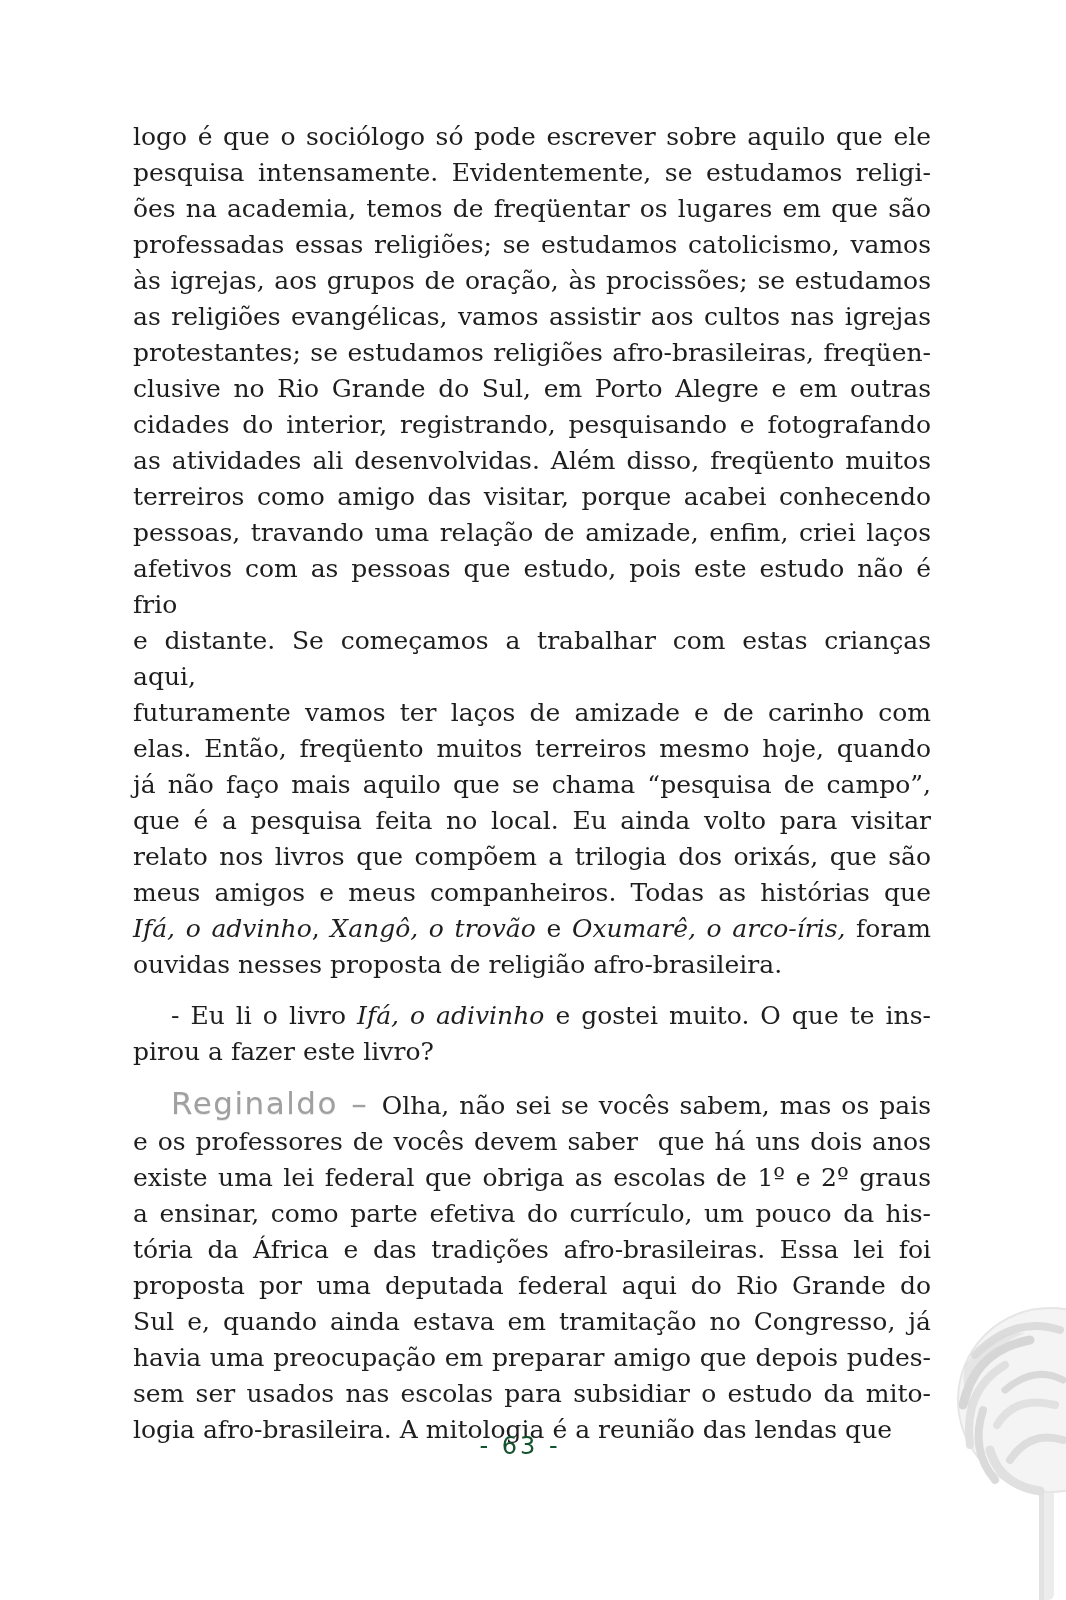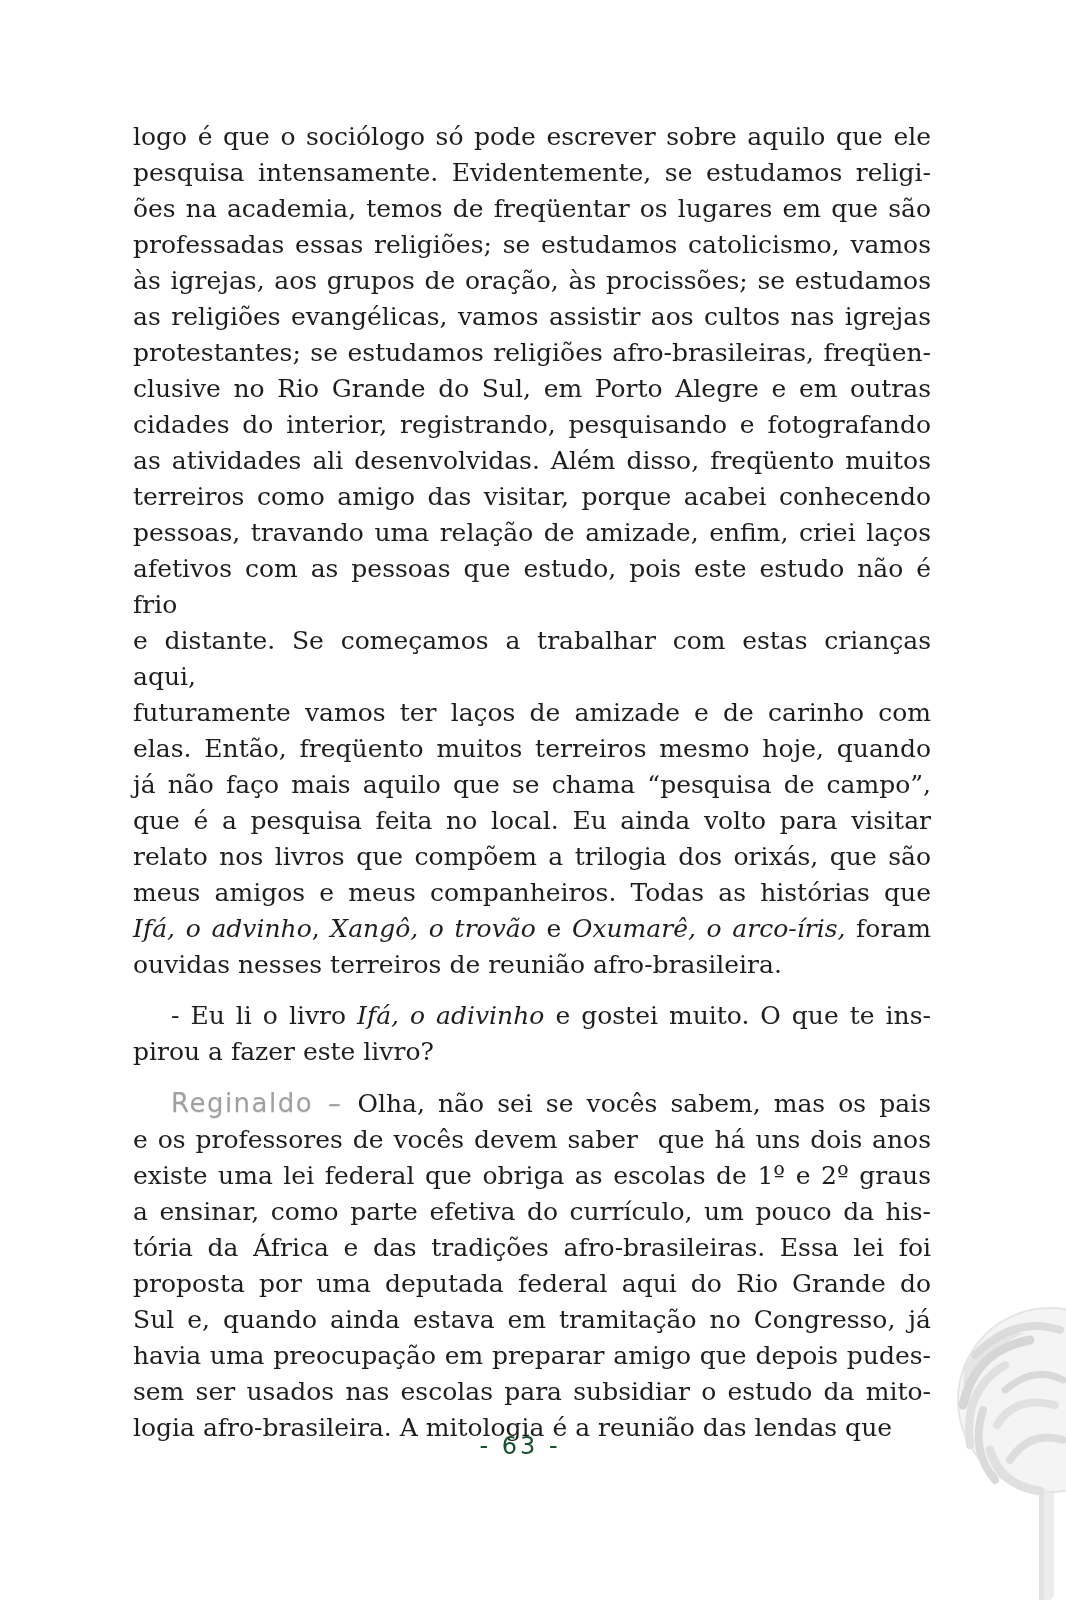--- a/index.html
+++ b/index.html
@@ -29,21 +29,21 @@
     text-align: justify;
     text-align-last: justify;
   }
   .line.end { text-align-last: left; }
   .n { font-style: normal; }
   .i { font-style: italic; }
   .sp {
     font-family: "DejaVu Sans", sans-serif;
     color: #a0a0a0;
     letter-spacing: 1.5px;
-    font-size: 26px;
+    font-size: 31px;
     text-shadow: 0 1px 0 rgba(160,160,160,0.25);
   }
   .page-number {
     position: absolute;
     left: 0;
     right: 26px;
     top: 1432px;
     text-align: center;
     color: #9a9a9a;
     font-family: "DejaVu Sans", sans-serif;
@@ -77,21 +77,21 @@
         <div class="line"><span class="n">pessoas, travando uma relação de amizade, enfim, criei laços</span></div>
         <div class="line"><span class="n">afetivos com as pessoas que estudo, pois este estudo não é frio</span></div>
         <div class="line"><span class="n">e distante. Se começamos a trabalhar com estas crianças aqui,</span></div>
         <div class="line"><span class="n">futuramente vamos ter laços de amizade e de carinho com</span></div>
         <div class="line"><span class="n">elas. Então, freqüento muitos terreiros mesmo hoje, quando</span></div>
         <div class="line"><span class="n">já não faço mais aquilo que se chama “pesquisa de campo”,</span></div>
         <div class="line"><span class="n">que é a pesquisa feita no local. Eu ainda volto para visitar</span></div>
         <div class="line"><span class="n">relato nos livros que compõem a trilogia dos orixás, que são</span></div>
         <div class="line"><span class="n">meus amigos e meus companheiros. Todas as histórias que</span></div>
         <div class="line"><span class="i">Ifá, o advinho</span><span class="n">, </span><span class="i">Xangô, o trovão</span><span class="n"> e </span><span class="i">Oxumarê, o arco-íris,</span><span class="n"> foram</span></div>
-        <div class="line end"><span class="n">ouvidas nesses terreiros de reunião afro-brasileira.</span></div>
+        <div class="line end"><span class="n">ouvidas nesses proposta de religião afro-brasileira.</span></div>
       </div>
       <div class="para">
         <div class="line" style="text-indent: 38px;"><span class="n">- Eu li o livro </span><span class="i">Ifá, o adivinho</span><span class="n"> e gostei muito. O que te ins-</span></div>
         <div class="line end"><span class="n">pirou a fazer este livro?</span></div>
       </div>
       <div class="para">
         <div class="line" style="text-indent: 38px;"><span class="sp">Reginaldo – </span><span class="n">Olha, não sei se vocês sabem, mas os pais</span></div>
         <div class="line"><span class="n">e os professores de vocês devem saber&nbsp; que há uns dois anos</span></div>
         <div class="line"><span class="n">existe uma lei federal que obriga as escolas de 1º e 2º graus</span></div>
         <div class="line"><span class="n">a ensinar, como parte efetiva do currículo, um pouco da his-</span></div>

